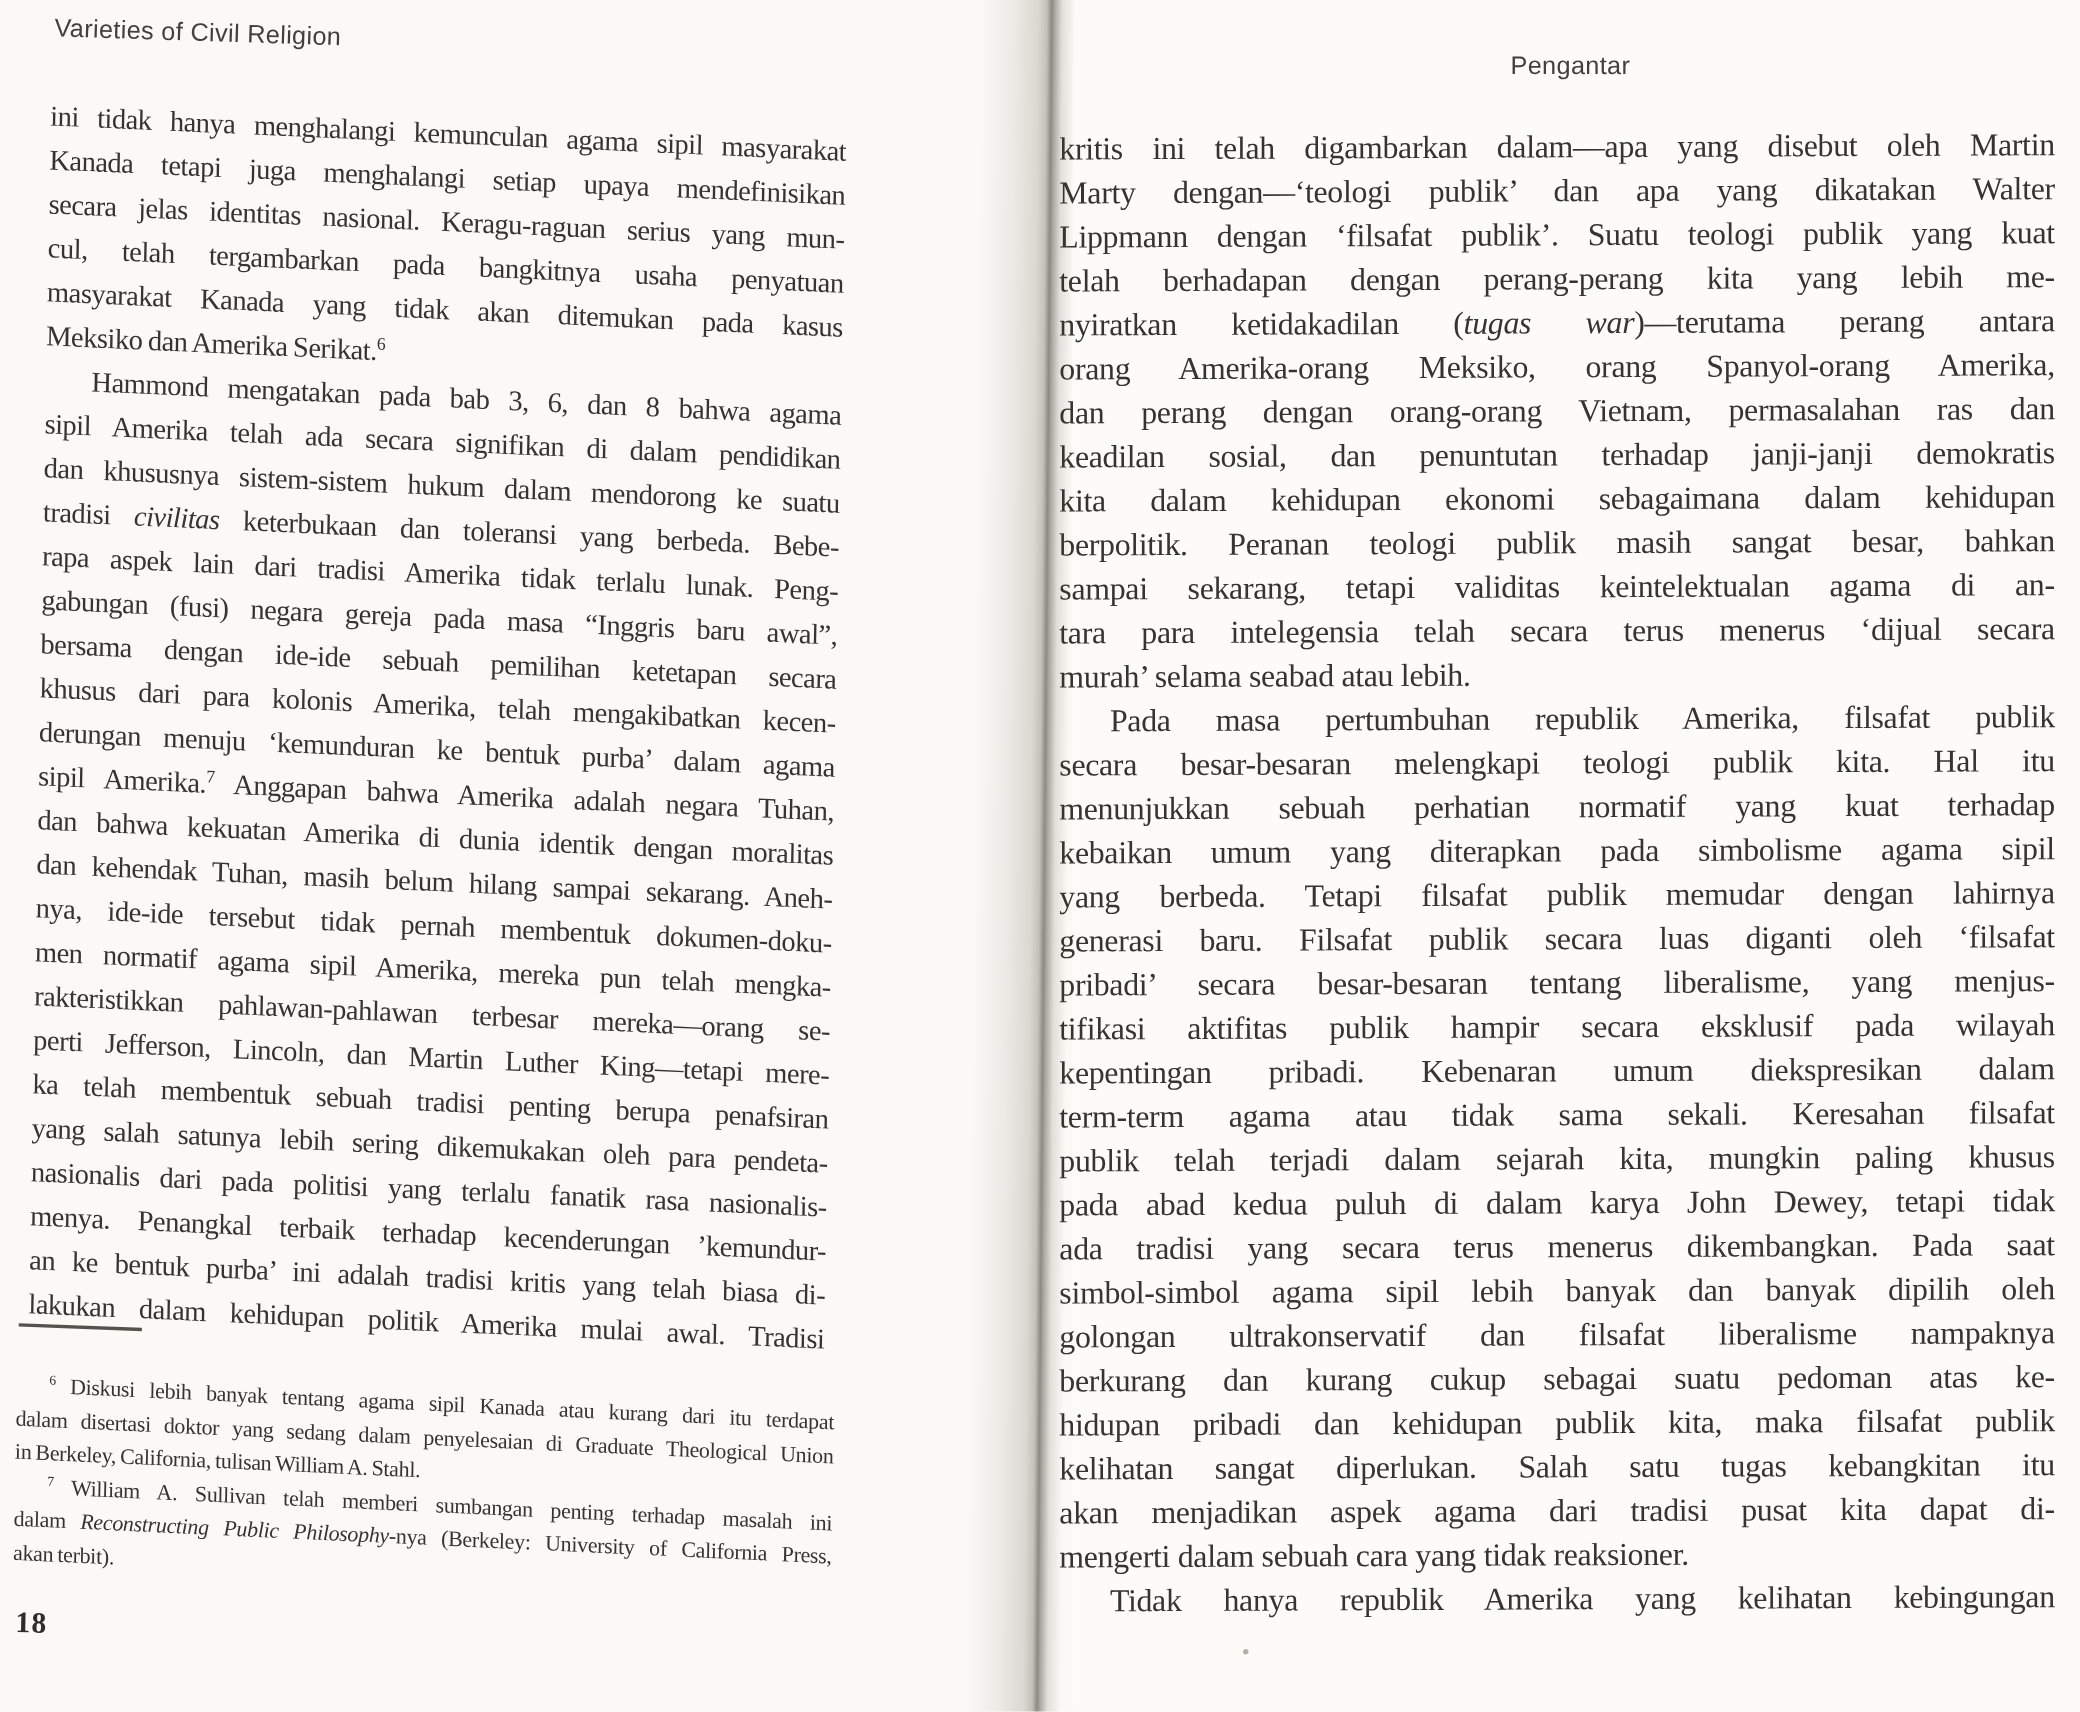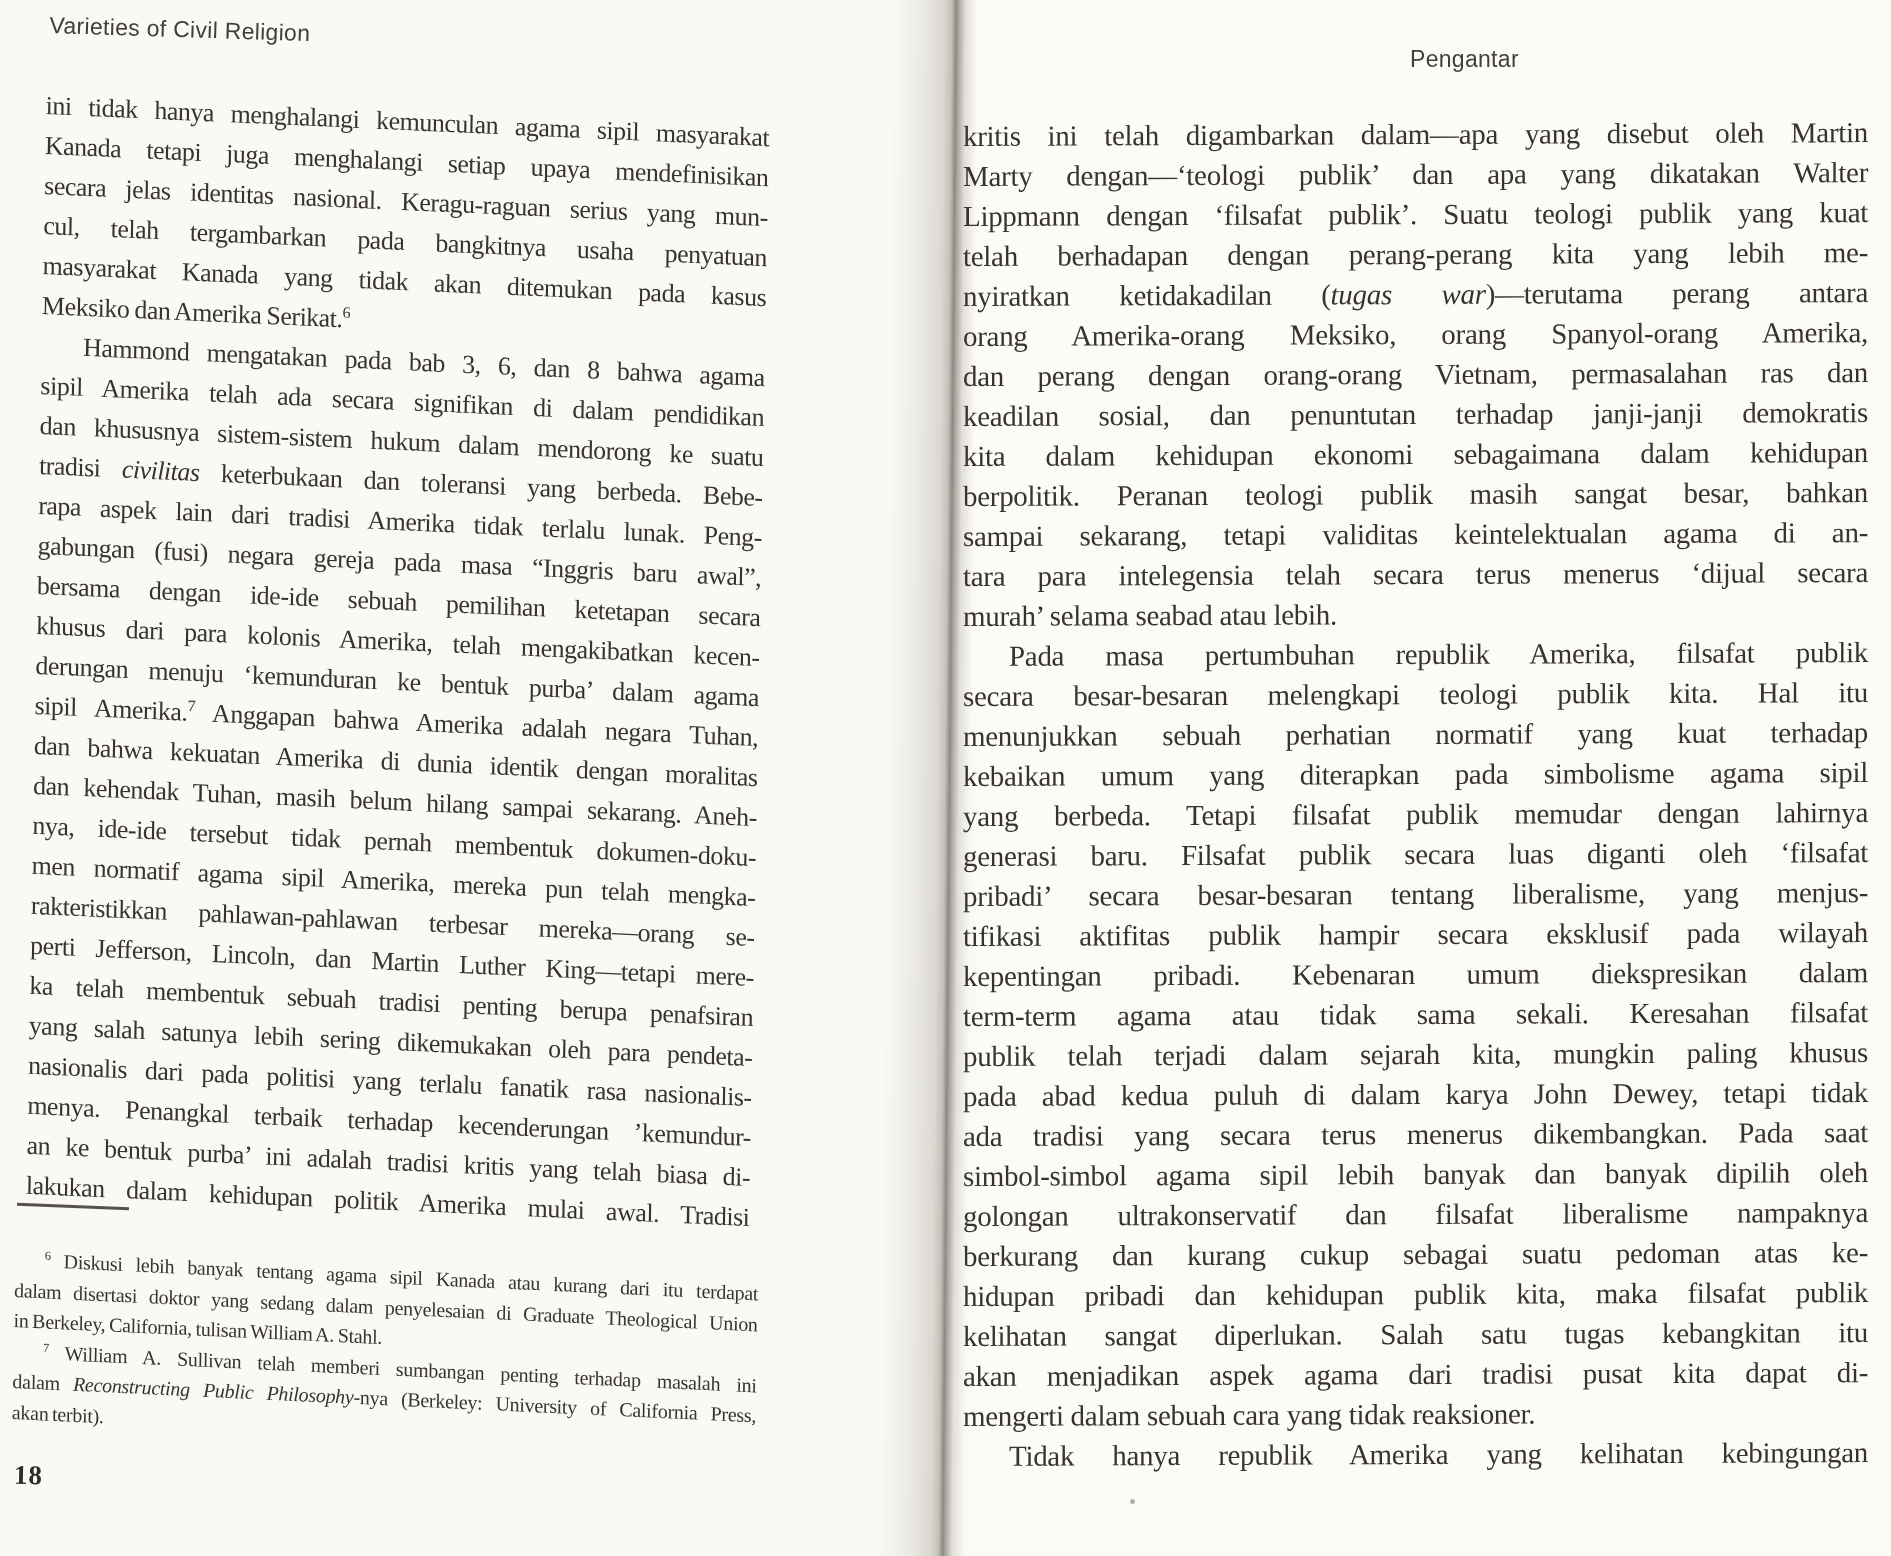--- a/index.html
+++ b/index.html
@@ -32,21 +32,21 @@
       rgba(252,251,249,0) 86%);
   }
 
   .running-head {
     position: absolute;
     font-family: "Liberation Sans", sans-serif;
     font-size: 23px; font-weight: 400;
     color: #43403c; letter-spacing: 0.3px;
   }
   .rh-left { left: 50px; top: 12px; transform: rotate(1.8deg); transform-origin: left top; }
-  .rh-right { left: 1410px; top: 46px; width: 135px; }
+  .rh-right { left: 1347px; top: 46px; width: 135px; text-align: right; }
 
   .body-block { position: absolute; }
   .body-left {
     left: 46px; top: 86px; width: 724px;
     font-size: 26px; line-height: 40px;
     letter-spacing: -0.5px; word-spacing: -1px;
     transform: rotate(1.05deg) skewY(1.5deg);
     transform-origin: top left;
   }
   .body-right {

